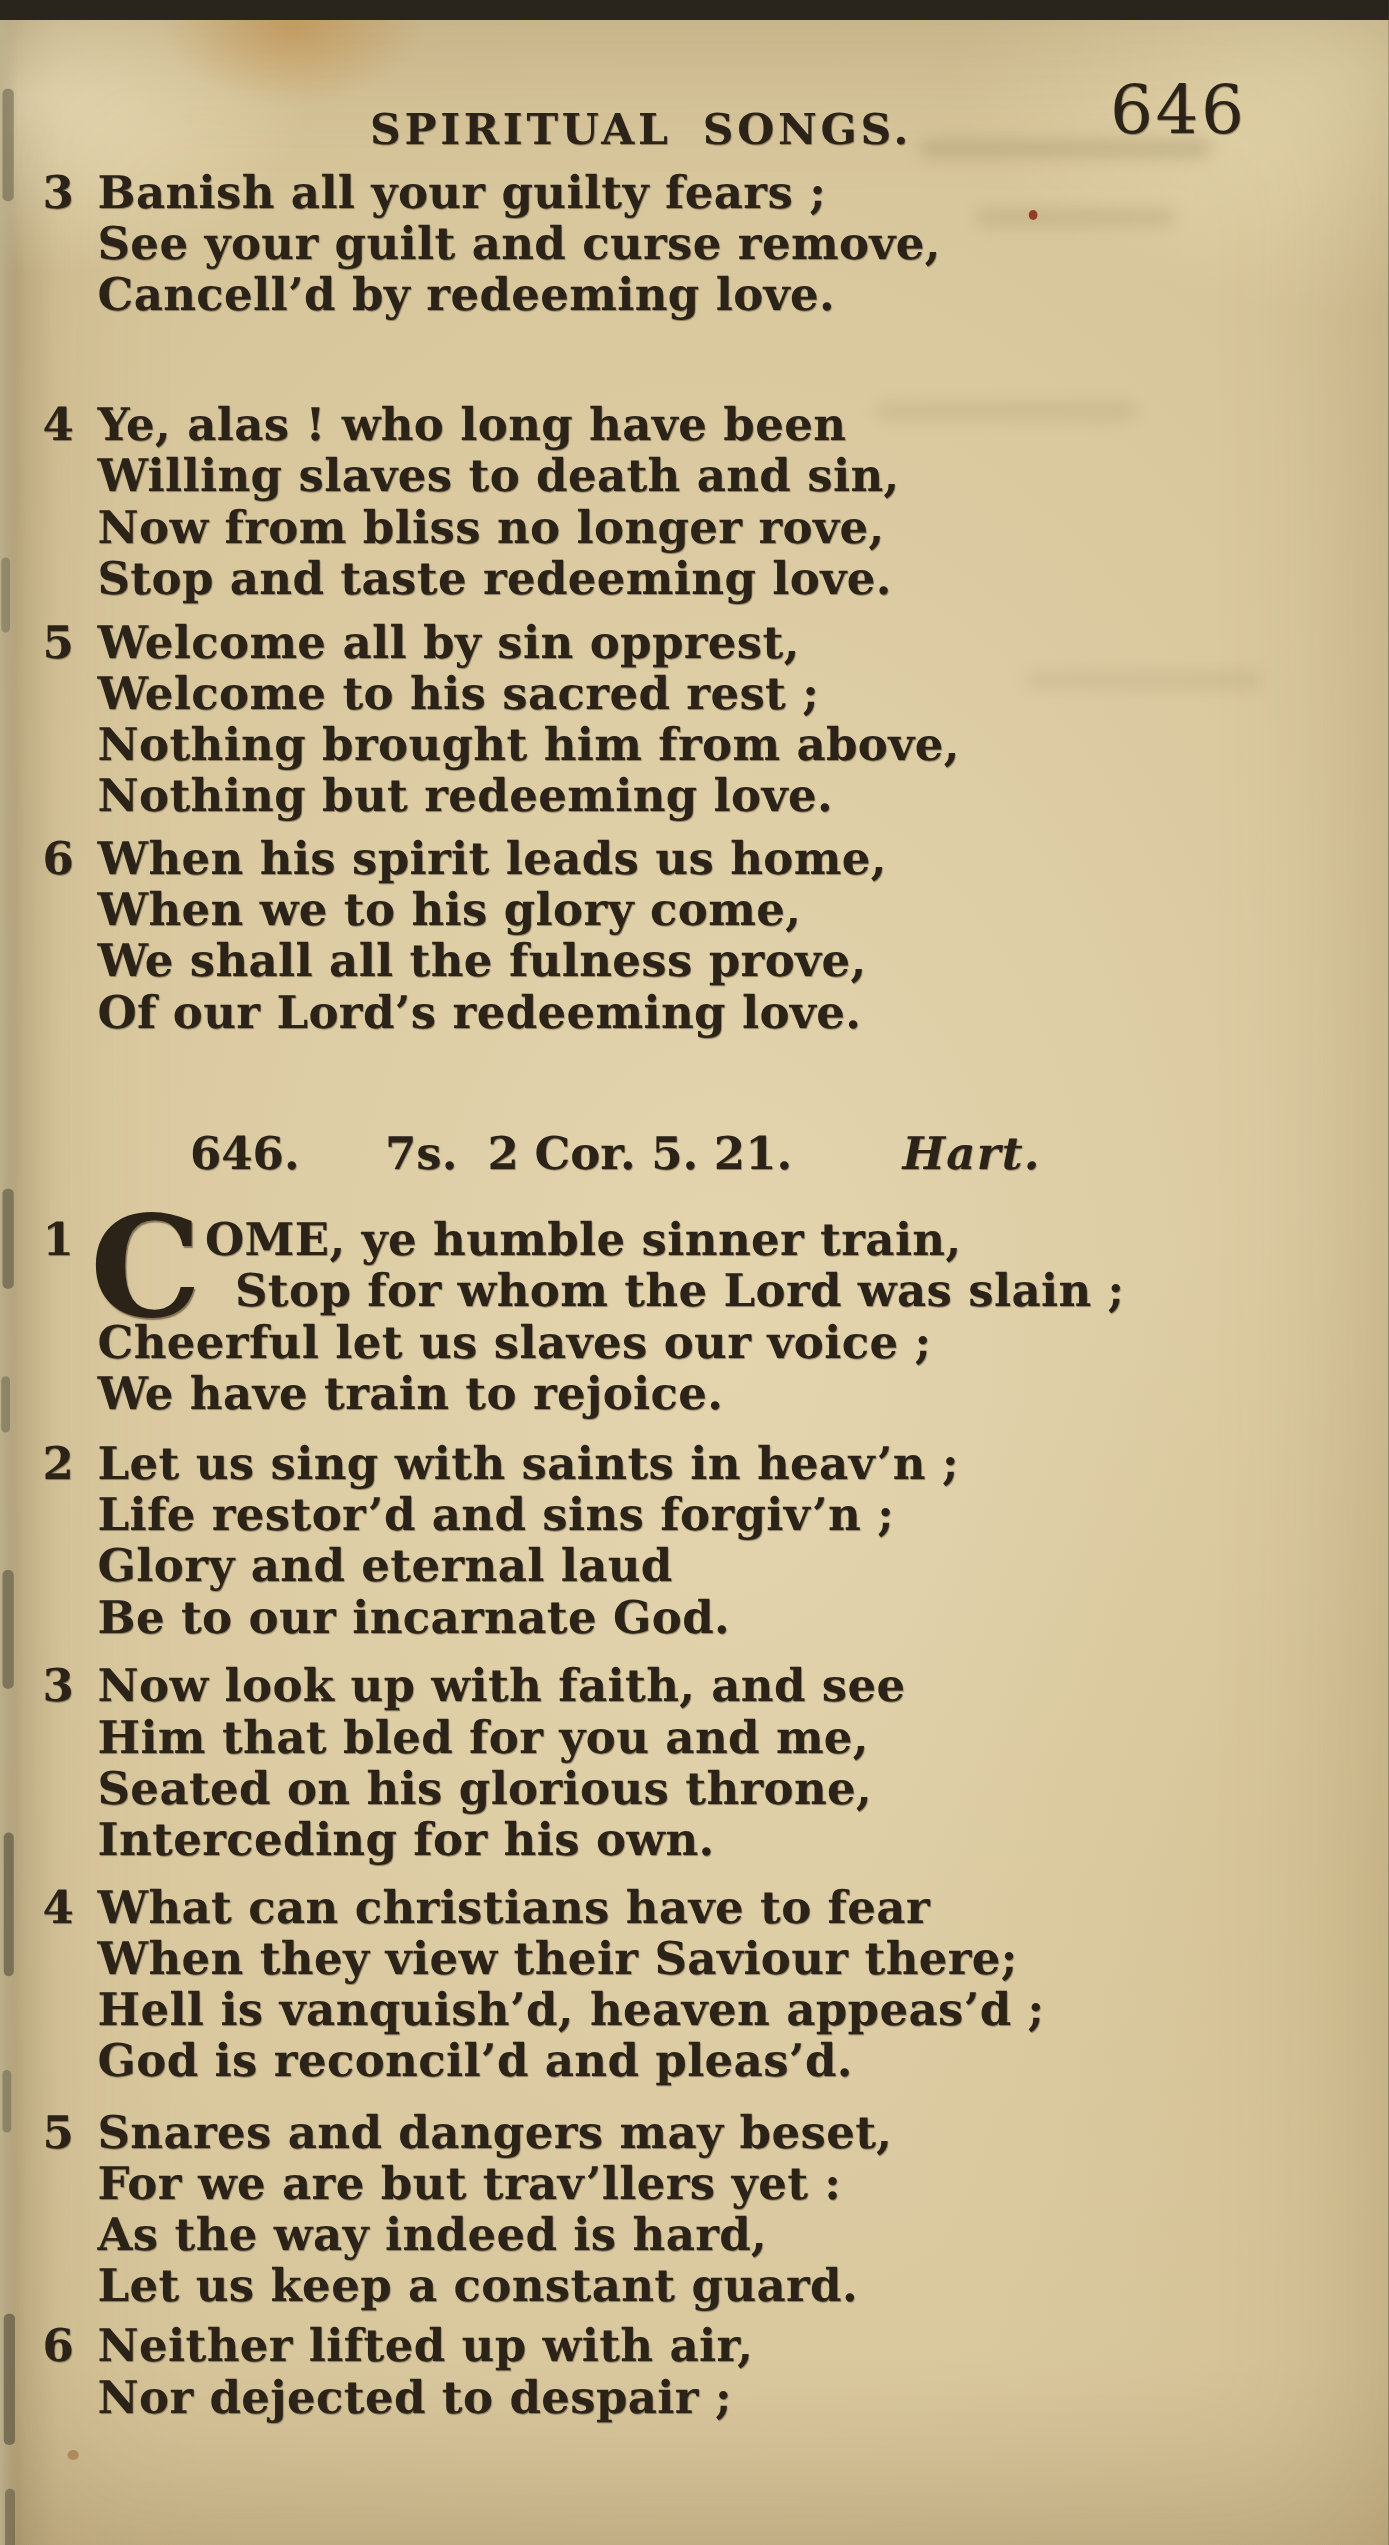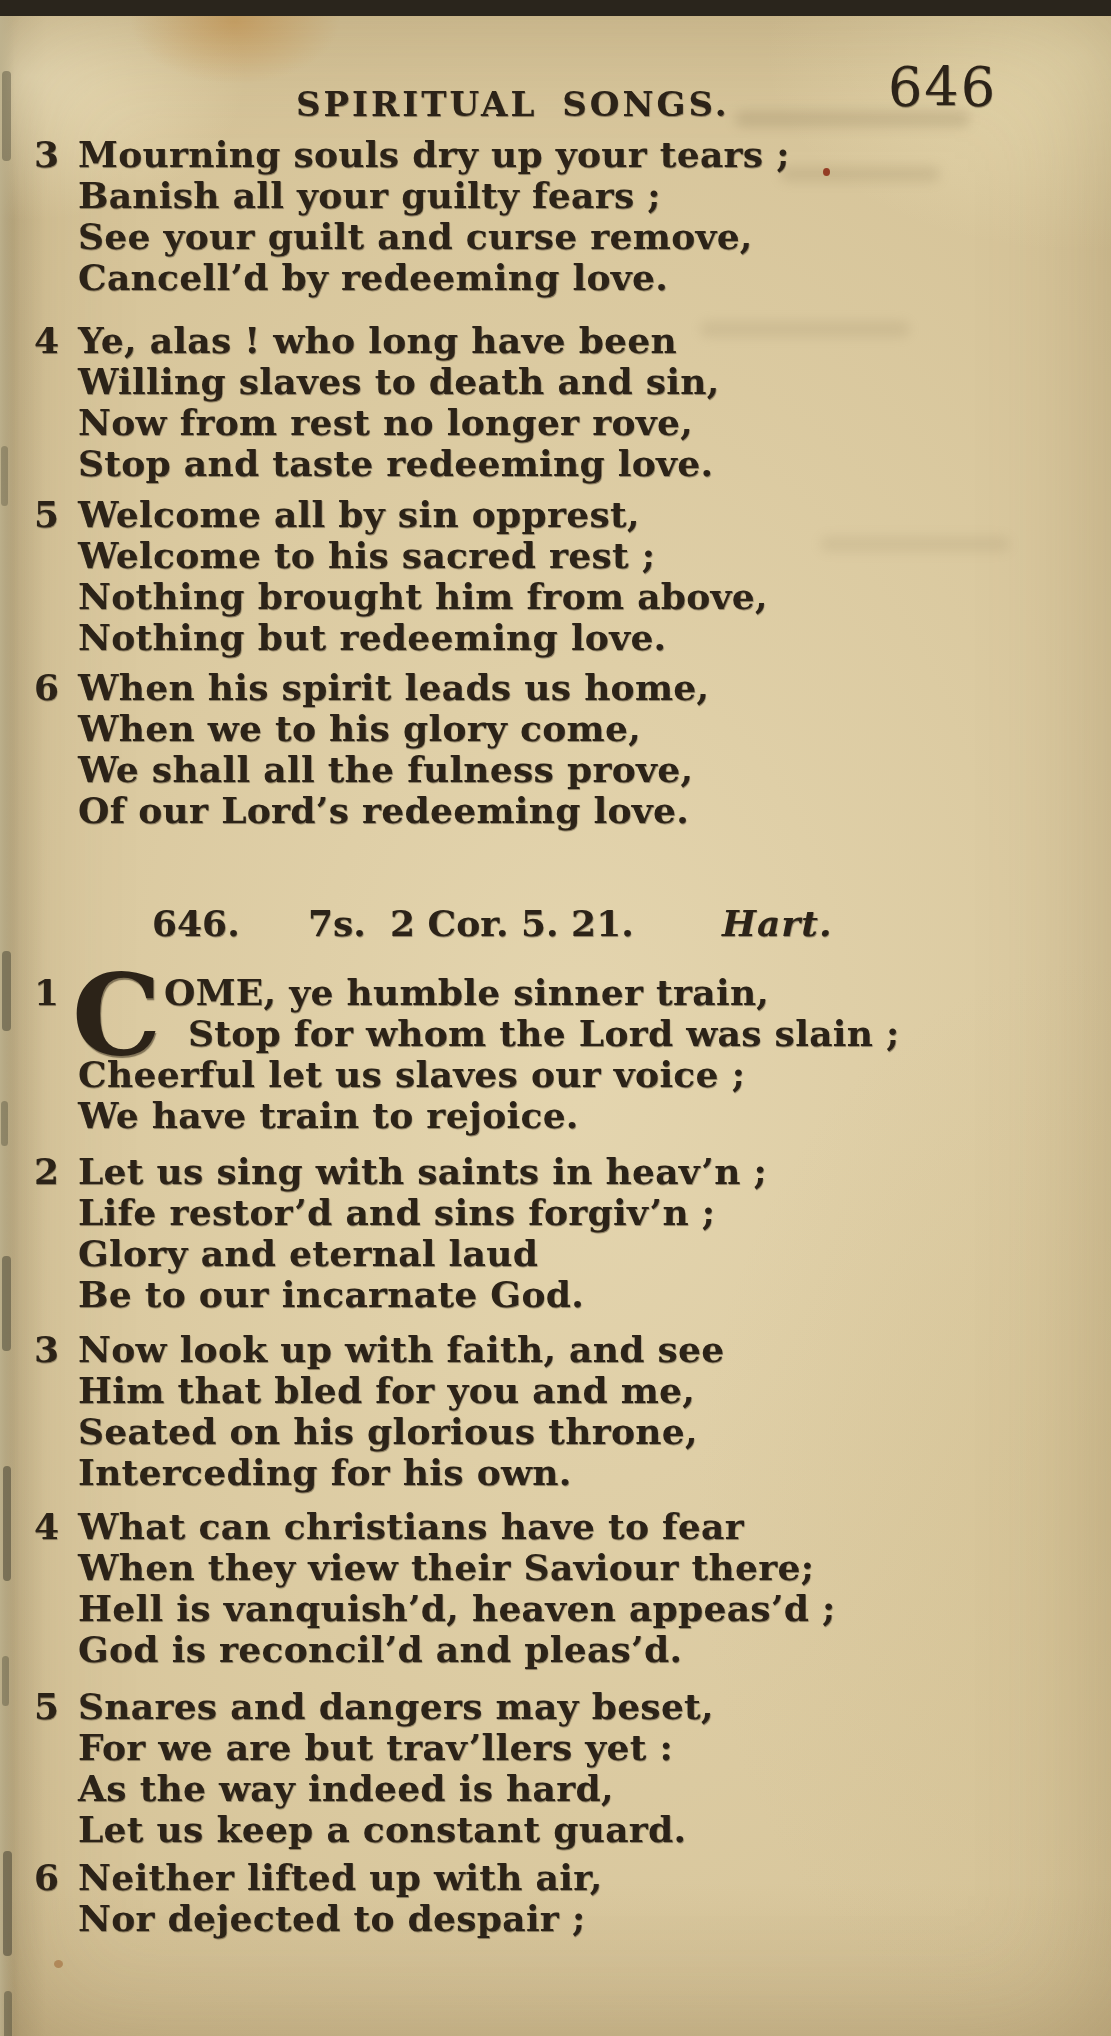--- a/index.html
+++ b/index.html
@@ -101,31 +101,30 @@
   <div class="ghost" style="left:700px; top:305px; width:210px; opacity:.16;"></div>
   <div class="ghost" style="left:820px; top:520px; width:190px; opacity:.14;"></div>
   <div class="speck" style="left:823px; top:152px; width:7px; height:8px; background:#8e301a; opacity:.9;"></div>
   <div class="speck" style="left:54px;  top:1944px; width:9px; height:8px; background:#a06a3a; opacity:.6;"></div>
 
   <div class="running-title ink">SPIRITUAL SONGS.</div>
   <div class="page-num ink">646</div>
 
   <div class="verse ink" style="top:118px">
     <span class="vnum">3</span>
-    <div class="vline">Mourning souls dry up your tears ;</div>
     <div class="vline">Banish all your guilty fears ;</div>
     <div class="vline">See your guilt and curse remove,</div>
     <div class="vline">Cancell’d by redeeming love.</div>
   </div>
 
   <div class="verse ink" style="top:304px">
     <span class="vnum">4</span>
     <div class="vline">Ye, alas ! who long have been</div>
     <div class="vline">Willing slaves to death and sin,</div>
-    <div class="vline">Now from rest no longer rove,</div>
+    <div class="vline">Now from bliss no longer rove,</div>
     <div class="vline">Stop and taste redeeming love.</div>
   </div>
 
   <div class="verse ink" style="top:478px">
     <span class="vnum">5</span>
     <div class="vline">Welcome all by sin opprest,</div>
     <div class="vline">Welcome to his sacred rest ;</div>
     <div class="vline">Nothing brought him from above,</div>
     <div class="vline">Nothing but redeeming love.</div>
   </div>

